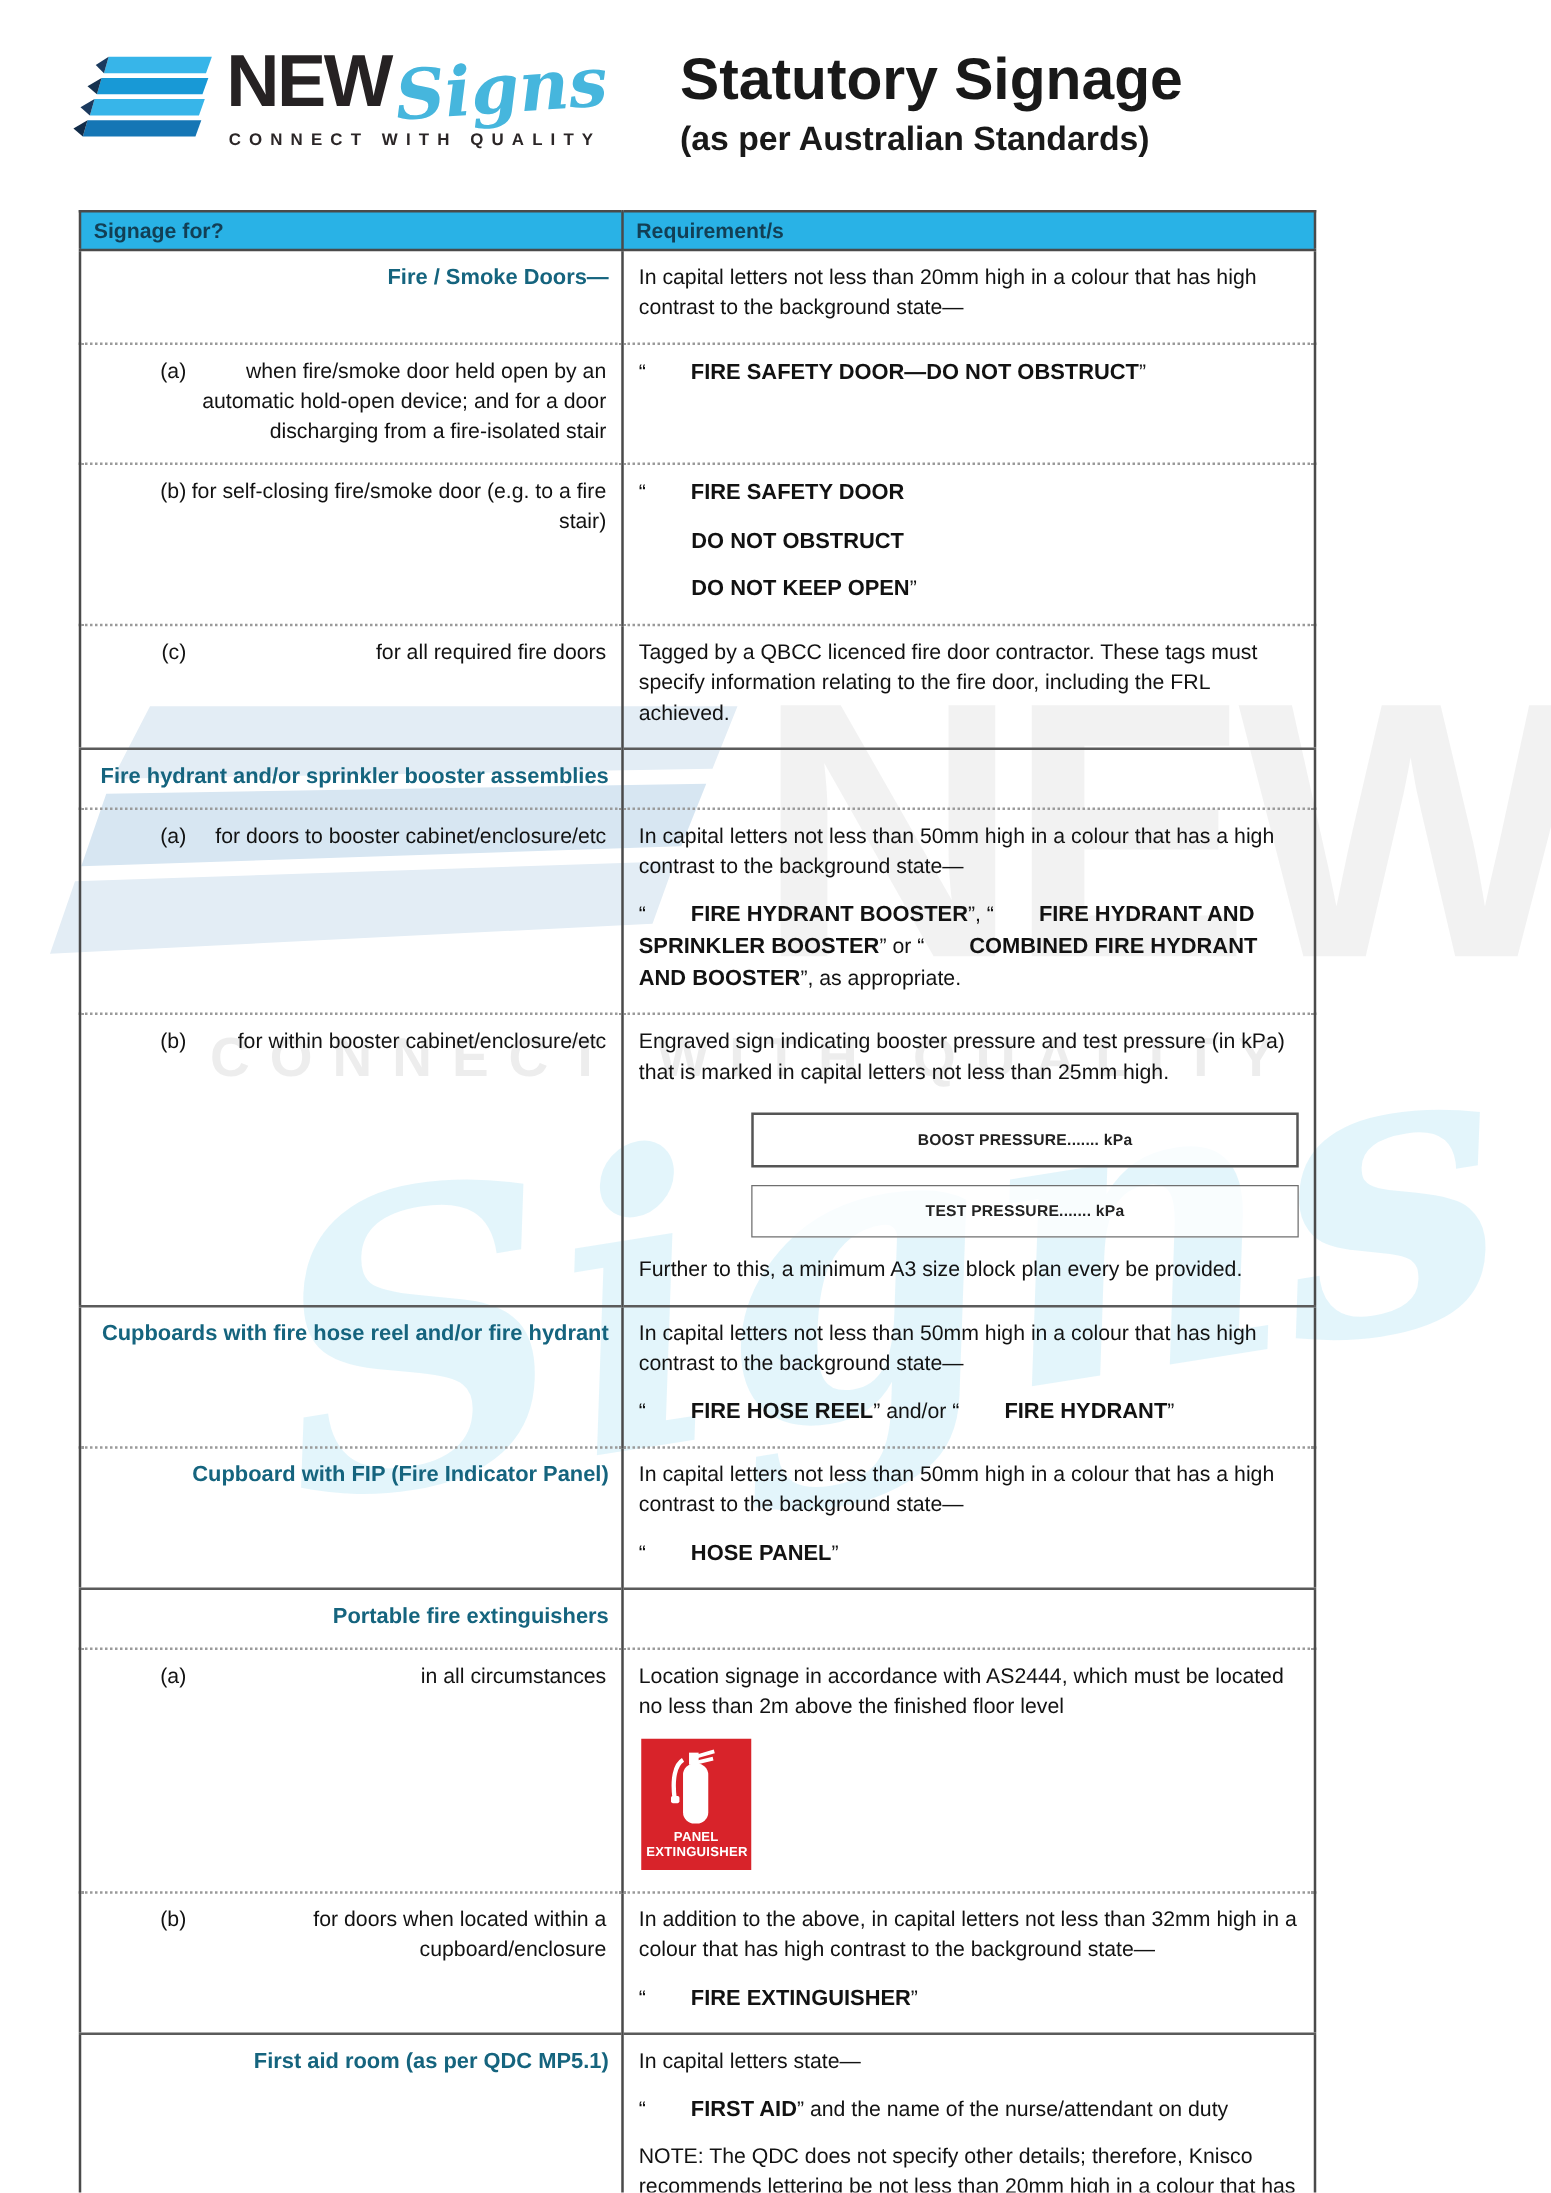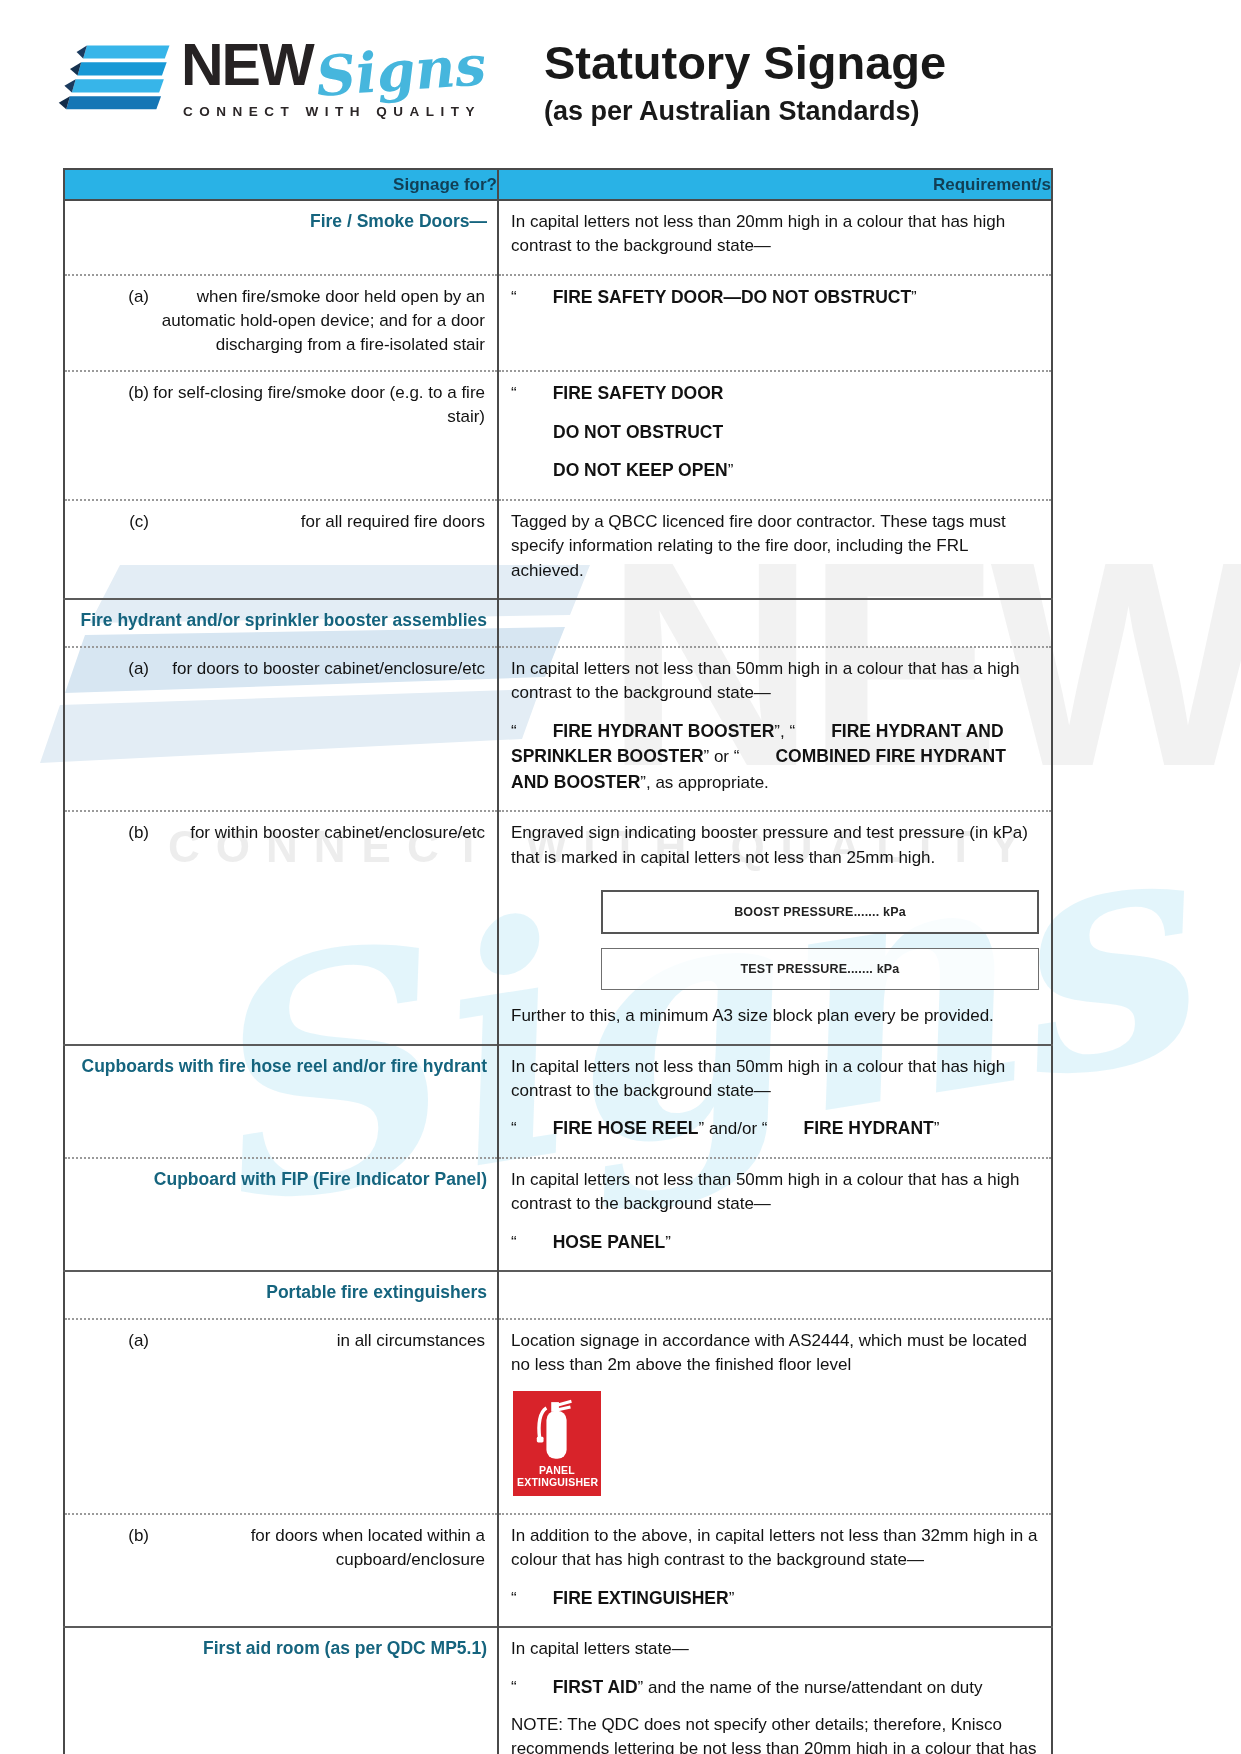--- a/index.html
+++ b/index.html
@@ -41,22 +41,22 @@
   
   table.sig {
     position:relative; z-index:2;
     width:990px; margin-left:63px; margin-top:0;
     border-collapse:collapse; table-layout:fixed;
     border:2px solid #4a4a4a;
     background:transparent;
   }
   .thr th {
     background:#29b2e6; color:#123f55;
-    font-size:17px; font-weight:700; text-align:right;
-    height:31px; padding:4px 0;
+    font-size:17px; font-weight:700; text-align:left;
+    height:31px; padding:4px 10px;
     border-bottom:2px solid #4a4a4a;
   }
   .thr th:first-child { border-right:2px solid #4a4a4a; }
   td { vertical-align:top; background:transparent; }
   td.cl { width:434px; padding:9px 10px 13px 10px; border-right:2px solid #4a4a4a;text-align:right; }
   td.cr { padding:9px 12px 13px 12px; }
   tr.t-solid > td { border-top:2px solid #5b5b5b; }
   tr.t-dot   > td { border-top:2px dotted #9a9a9a; }
 
   .sec-lbl { color:#15647e; font-weight:700; font-size:17.5px; line-height:1.35; }

